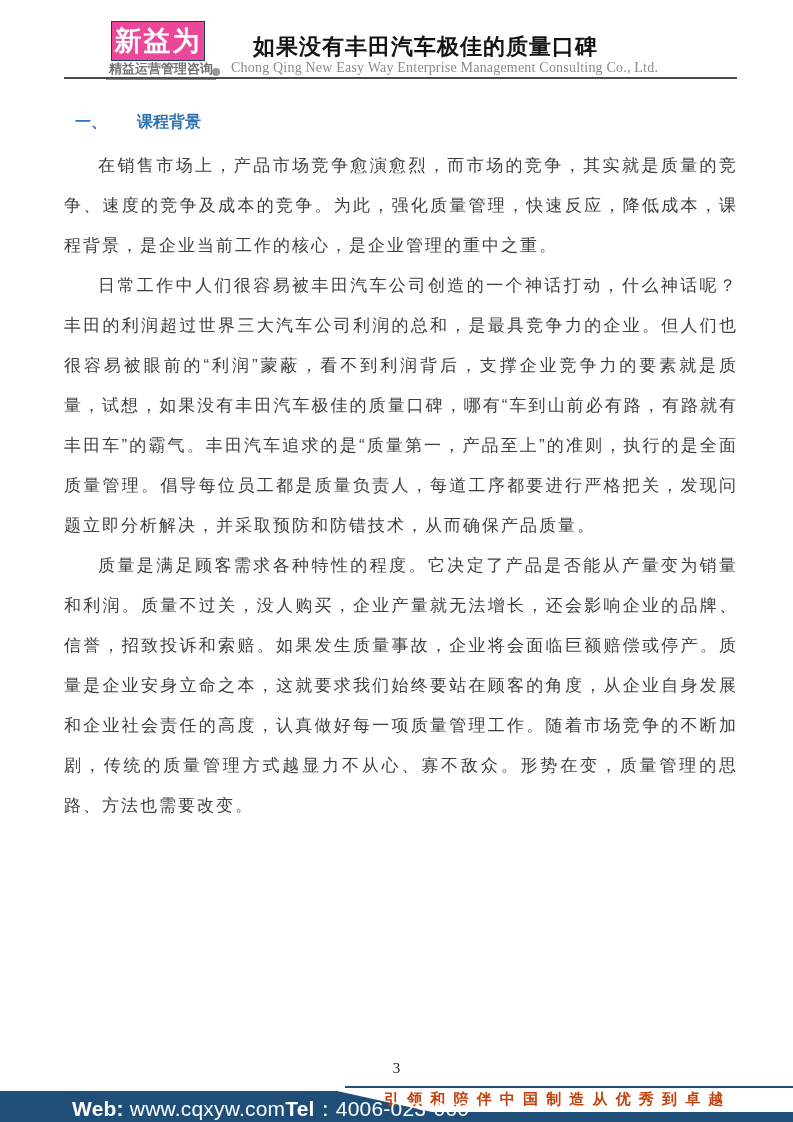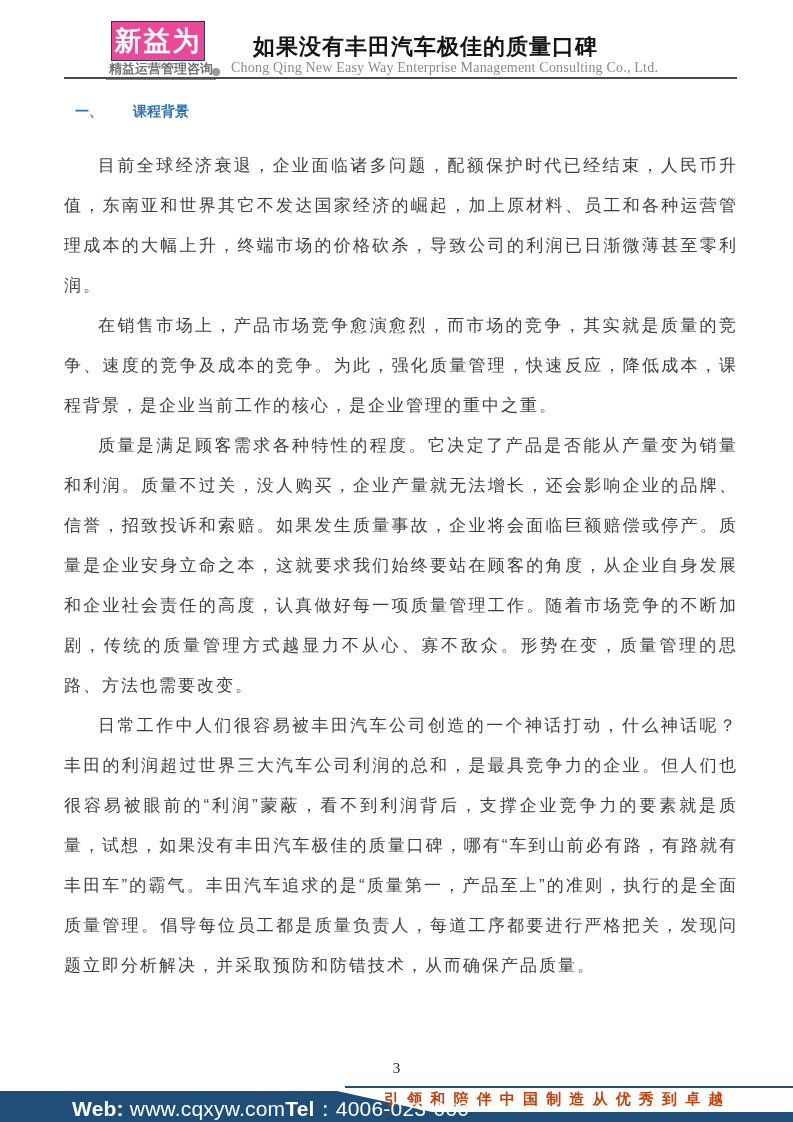--- a/index.html
+++ b/index.html
@@ -40,22 +40,22 @@
     font-size:14px;color:#8a8a8a;letter-spacing:0.2px;
     white-space:nowrap;
   }
   .header-rule{
     position:absolute;left:64px;top:77px;width:673px;height:2px;
     background:#4a4a4a;
   }
 
   
   .section-heading{
-    position:absolute;left:75px;top:103px;
-    color:#2e74b5;font-weight:bold;font-size:14px;
+    position:absolute;left:75px;top:112px;
+    color:#2e74b5;font-weight:bold;font-size:16px;
     white-space:nowrap;
   }
   .section-heading .num{margin-right:30px;}
 
   
   .body-text{
     position:absolute;left:64px;top:146px;width:674px;
     color:#3f3f3f;
     font-size:17px;line-height:40px;letter-spacing:2px;
     text-align:justify;
@@ -106,24 +106,23 @@
   <div class="logo-dot"></div>
   <div class="company-cn">如果没有丰田汽车极佳的质量口碑</div>
   <div class="company-en">Chong Qing New Easy Way Enterprise Management Consulting Co., Ltd.</div>
   <div class="header-rule"></div>
 
   <div class="section-heading">
     <span class="num">一、</span><span>课程背景</span>
   </div>
 
   <div class="body-text">
-    <p>目前全球经济衰退，企业面临诸多问题，配额保护时代已经结束，人民币升值，东南亚和世界其它不发达国家经济的崛起，加上原材料、员工和各种运营管理成本的大幅上升，终端市场的价格砍杀，导致公司的利润已日渐微薄甚至零利润。</p>
     <p>在销售市场上，产品市场竞争愈演愈烈，而市场的竞争，其实就是质量的竞争、速度的竞争及成本的竞争。为此，强化质量管理，快速反应，降低成本，课程背景，是企业当前工作的核心，是企业管理的重中之重。</p>
+    <p>日常工作中人们很容易被丰田汽车公司创造的一个神话打动，什么神话呢？丰田的利润超过世界三大汽车公司利润的总和，是最具竞争力的企业。但人们也很容易被眼前的“利润”蒙蔽，看不到利润背后，支撑企业竞争力的要素就是质量，试想，如果没有丰田汽车极佳的质量口碑，哪有“车到山前必有路，有路就有丰田车”的霸气。丰田汽车追求的是“质量第一，产品至上”的准则，执行的是全面质量管理。倡导每位员工都是质量负责人，每道工序都要进行严格把关，发现问题立即分析解决，并采取预防和防错技术，从而确保产品质量。</p>
     <p>质量是满足顾客需求各种特性的程度。它决定了产品是否能从产量变为销量和利润。质量不过关，没人购买，企业产量就无法增长，还会影响企业的品牌、信誉，招致投诉和索赔。如果发生质量事故，企业将会面临巨额赔偿或停产。质量是企业安身立命之本，这就要求我们始终要站在顾客的角度，从企业自身发展和企业社会责任的高度，认真做好每一项质量管理工作。随着市场竞争的不断加剧，传统的质量管理方式越显力不从心、寡不敌众。形势在变，质量管理的思路、方法也需要改变。</p>
-    <p>日常工作中人们很容易被丰田汽车公司创造的一个神话打动，什么神话呢？丰田的利润超过世界三大汽车公司利润的总和，是最具竞争力的企业。但人们也很容易被眼前的“利润”蒙蔽，看不到利润背后，支撑企业竞争力的要素就是质量，试想，如果没有丰田汽车极佳的质量口碑，哪有“车到山前必有路，有路就有丰田车”的霸气。丰田汽车追求的是“质量第一，产品至上”的准则，执行的是全面质量管理。倡导每位员工都是质量负责人，每道工序都要进行严格把关，发现问题立即分析解决，并采取预防和防错技术，从而确保产品质量。</p>
   </div>
 
   <div class="page-number">3</div>
   <div class="footer-thin-rule"></div>
   <div class="footer-left-bar"></div>
   <div class="footer-bottom-strip"></div>
   <div class="footer-web">
     <span class="b">Web:</span><span> www.cqxyw.com</span><span class="b">Tel</span><span>：4006-023-060</span>
   </div>
   <div class="footer-slogan">引 领 和 陪 伴 中 国 制 造 从 优 秀 到 卓 越</div>

